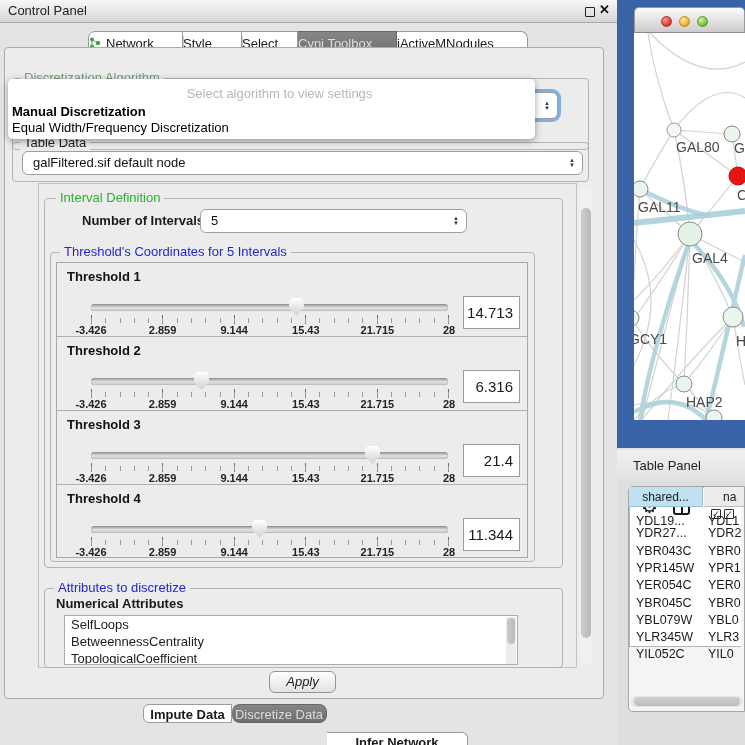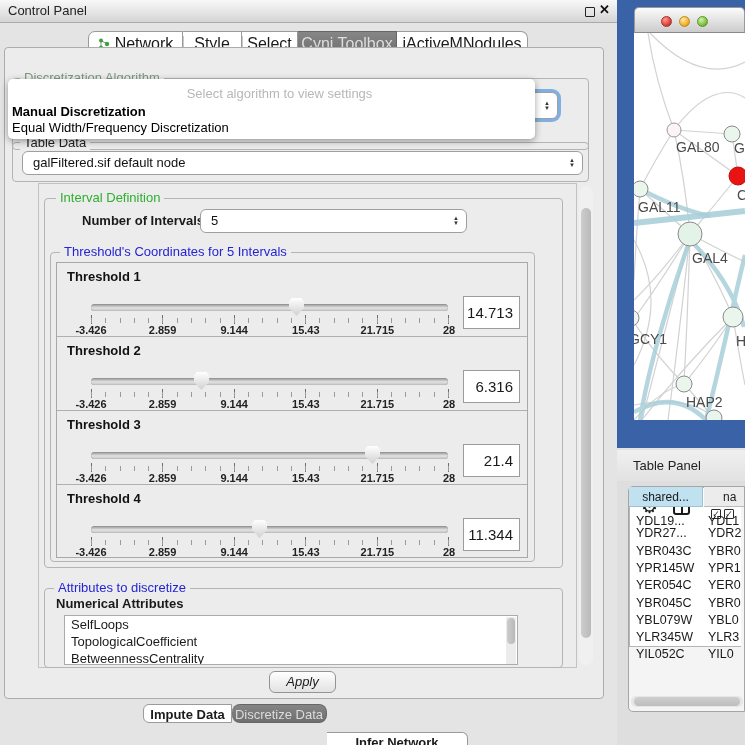--- a/index.html
+++ b/index.html
@@ -10,21 +10,21 @@
   
   #cp{left:0;top:0;width:617px;height:745px;background:#e4e4e4;}
   #cp-titlebar{left:0;top:0;width:617px;height:22px;background:linear-gradient(#f8f8f8,#d5d5d5);
                border-bottom:1px solid #aaa;}
   #cp-title{left:8px;top:0;line-height:22px;font-size:13px;color:#222;}
   #float-icon{left:585px;top:7px;width:8px;height:8px;border:1.5px solid #222;border-radius:1px;}
   #close-icon{left:599px;top:2px;font-size:13px;font-weight:bold;color:#111;cursor:default;}
 
   
   .seg{position:absolute;top:31px;height:24px;line-height:24px;background:#fff;border:1px solid #9a9a9a;
-       border-left:none;text-align:center;font-size:16px;box-sizing:border-box;}
+       border-left:none;text-align:left;font-size:13px;box-sizing:border-box;}
   .seg.first{border-left:1px solid #9a9a9a;border-radius:7px 0 0 7px;}
   .seg.last{border-radius:0 7px 7px 0;}
   .seg.sel{background:linear-gradient(#868686,#6f6f6f);color:#dedede;border-color:#666;}
   .seg .sep{position:absolute;left:0;top:4px;bottom:4px;width:1px;background:#c9c9c9;}
   #net-icon{display:inline-block;vertical-align:-2px;margin-right:5px;}
 
   
   #panel{left:4px;top:47px;width:600px;height:652px;background:#ececec;border:1px solid #acacac;border-radius:4px;box-sizing:border-box;}
 
   .group{position:absolute;border:1px solid #b4b4b4;border-radius:4px;box-sizing:border-box;}
@@ -269,22 +269,22 @@
         </div>
         <div class="valuebox">11.344</div>
       </div>
     </div>
 
     <div class="group" style="left:44px;top:588px;width:519px;height:80px;"></div>
     <span class="gtitle g-blue" style="left:54px;top:581px;">Attributes to discretize</span>
     <span class="abs" style="left:56px;top:596px;font-weight:bold;">Numerical Attributes</span>
     <div id="attr-list" class="abs">
       <div class="attr-item">SelfLoops</div>
+      <div class="attr-item">BetweennessCentrality</div>
       <div class="attr-item">TopologicalCoefficient</div>
-      <div class="attr-item">BetweennessCentrality</div>
       <div id="attr-sb">
         <div class="vthumb"></div>
       </div>
     </div>
 
     <div id="apply-btn" class="abs">Apply</div>
 
     <div class="bseg first" style="left:143px;width:89px;font-weight:bold;">
       <span>Impute Data</span>
     </div>

